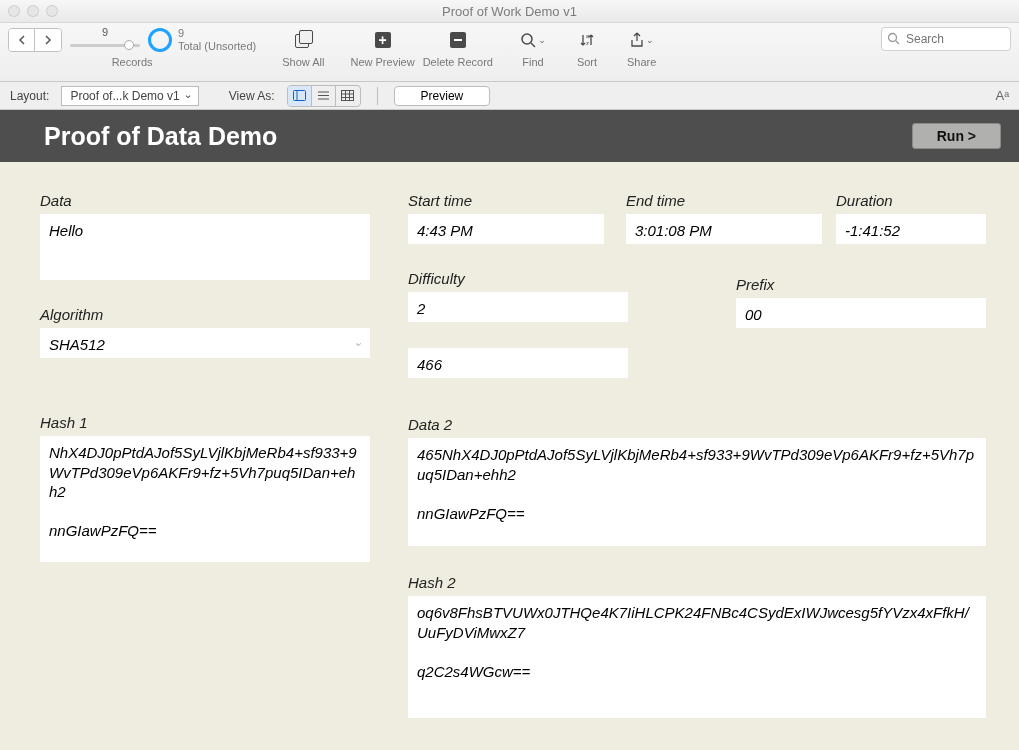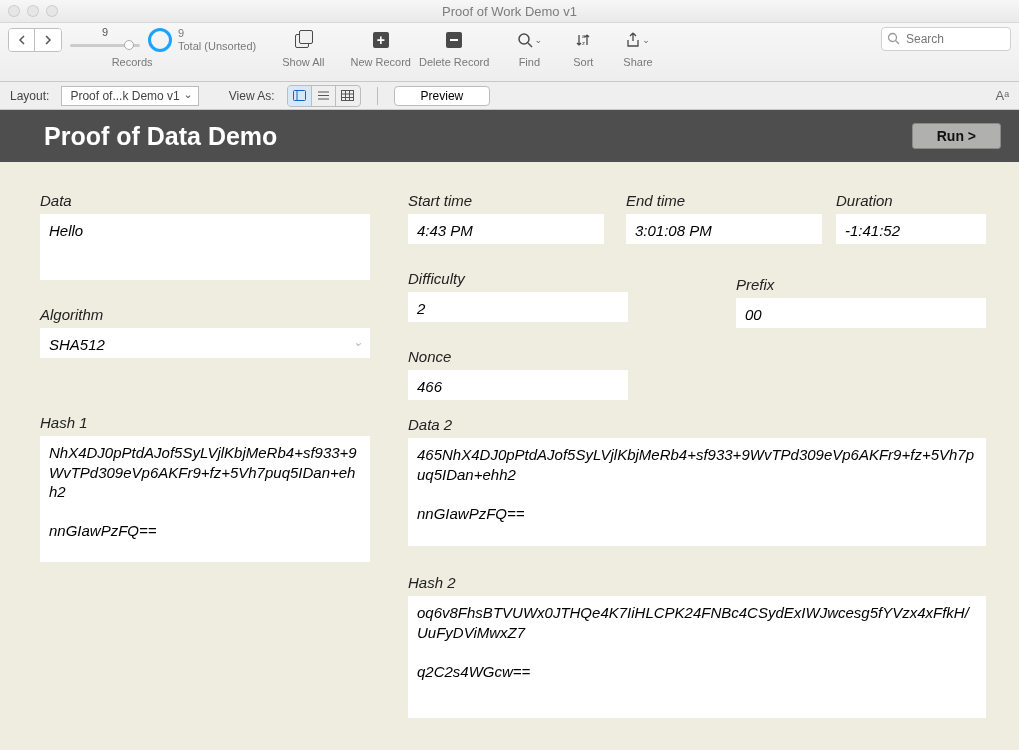--- a/index.html
+++ b/index.html
@@ -153,21 +153,21 @@
           <div class="b"></div>
         </div>
     </div>
     <div class="tb-label">Show All</div>
   </div>
 
   <div class="tb-group">
     <div class="tool-btn box">
       <div class="sq">+</div>
     </div>
-    <div class="tb-label">New Record</div>
+    <div class="tb-label">New Preview</div>
   </div>
 
   <div class="tb-group" style="margin-left:-18px;">
     <div class="tool-btn box">
       <div class="sq minus"></div>
     </div>
     <div class="tb-label">Delete Record</div>
   </div>
 
   <div class="tb-group">
@@ -292,21 +292,20 @@
       <span class="lbl">Difficulty</span>
       <div class="fld one">2</div>
     </div>
 
     <div class="block b-prefix">
       <span class="lbl">Prefix</span>
       <div class="fld one">00</div>
     </div>
 
     <div class="block b-nonce">
-      <span class="lbl">Nonce</span>
       <div class="fld one">466</div>
     </div>
 
     <div class="block b-data2">
       <span class="lbl">Data 2</span>
       <div class="fld fld-multi">465NhX4DJ0pPtdAJof5SyLVjlKbjMeRb4+sf933+9WvTPd309eVp6AKFr9+fz+5Vh7puq5IDan+ehh2
 
 nnGIawPzFQ==</div>
     </div>
 

